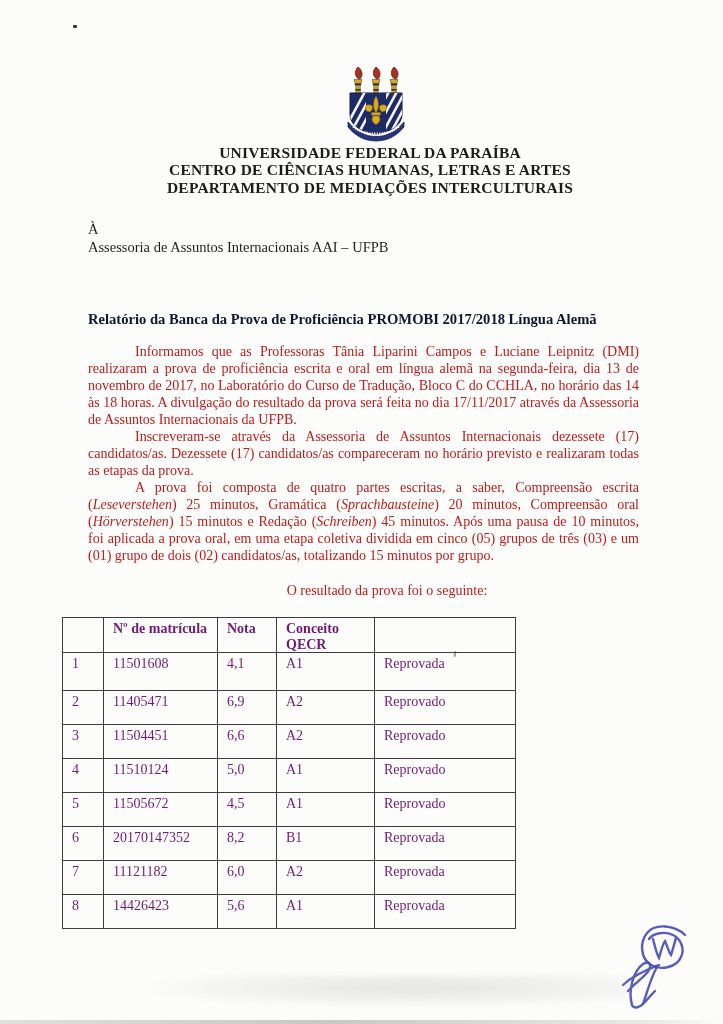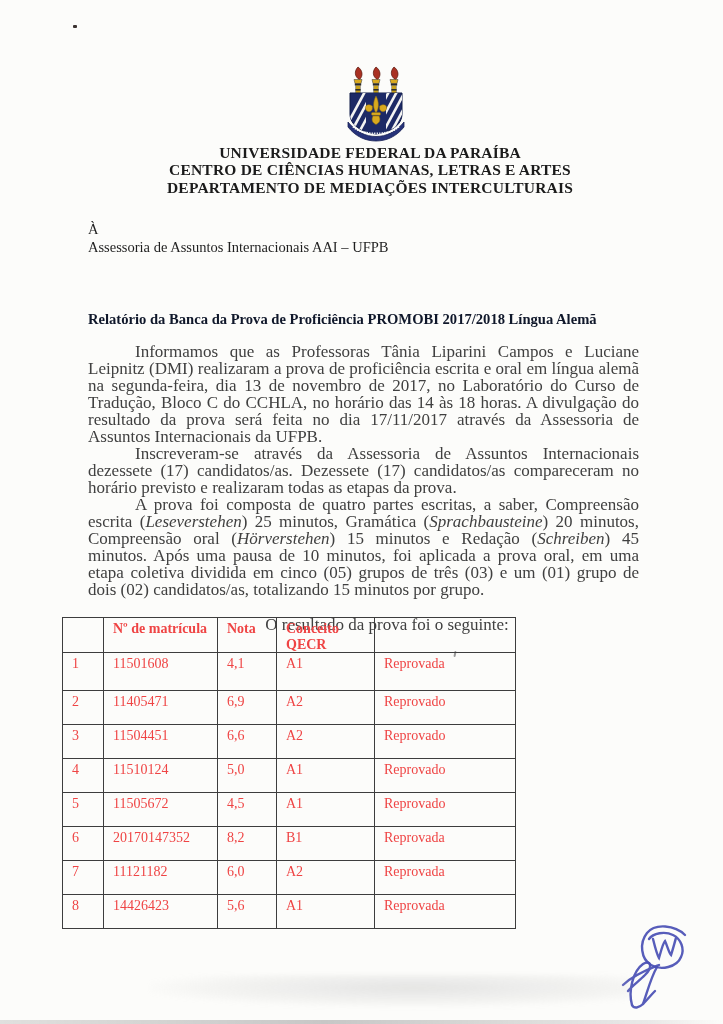--- a/index.html
+++ b/index.html
@@ -17,29 +17,29 @@
     text-align:center; font-weight:bold; font-size:15.5px; line-height:17.3px;
     letter-spacing:.2px; color:#1b1b1b;
   }
   
   .addressee{position:absolute; left:88px; top:221px; font-size:14.5px; line-height:17.5px;}
   
   .doc-title{position:absolute; left:88px; top:311px; width:560px;
     font-weight:bold; font-size:14.6px; color:#0f172a;}
   
   .body-text{position:absolute; left:88px; top:343px; width:551px;
-    font-size:17px; line-height:17px; text-align:justify; color:#404040;}
+    font-size:14px; line-height:17px; text-align:justify; color:#b91c1c;}
   .body-text p{margin:0; text-indent:47px;}
   .body-text .intro{margin-top:18px; text-align:center;}
   .it{font-style:italic;}
   
   table.results{
     position:absolute; left:62px; top:617px;
     border-collapse:collapse; table-layout:fixed; width:396px;
-    font-size:14px; color:#ef4444;
+    font-size:14px; color:#701a75;
   }
   table.results td, table.results th{
     border:1px solid #3d3d3d; vertical-align:top; text-align:left;
     padding:3px 2px 0 9px; overflow:hidden; font-weight:normal;
   }
   table.results th{font-weight:bold; line-height:15.5px; height:27px;}
   table.results .c-num{width:31px; padding-left:7px;}
   table.results .c-mat{width:102px;}
   table.results .c-nota{width:47px;}
   table.results .c-conc{width:86px;}

